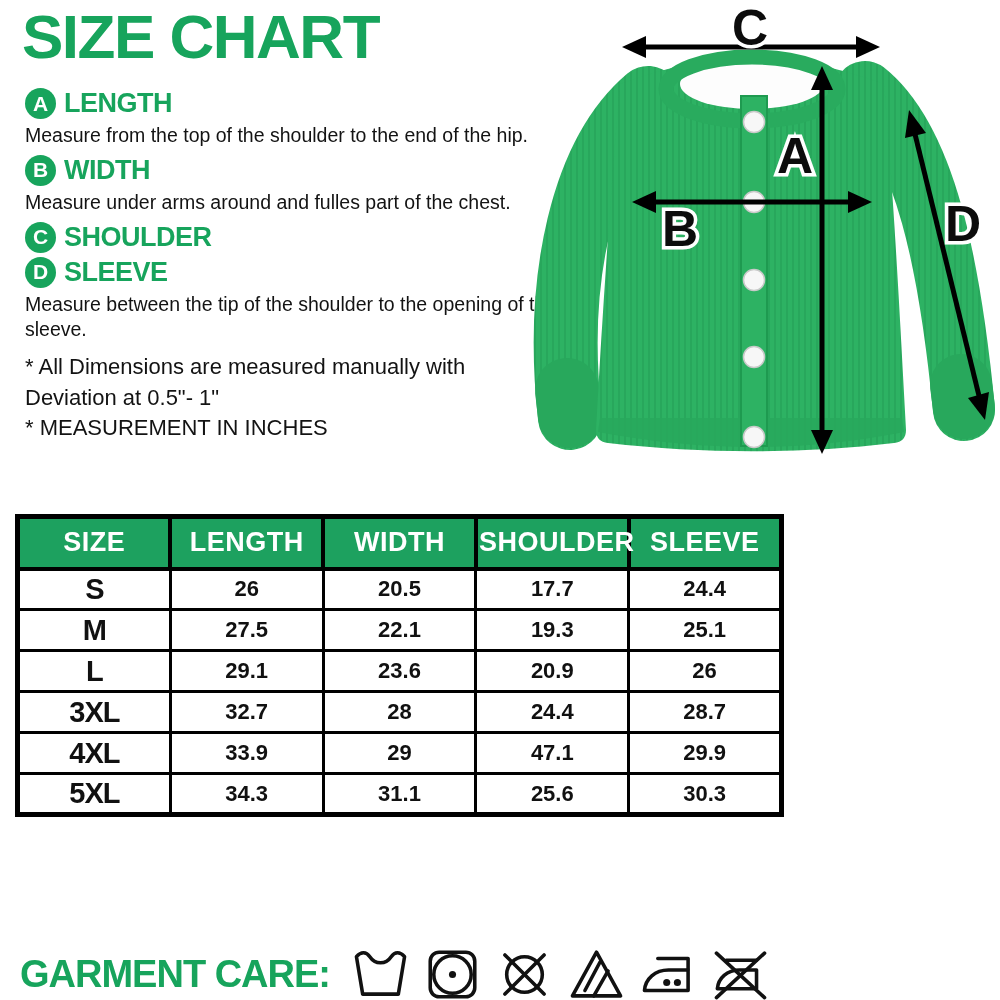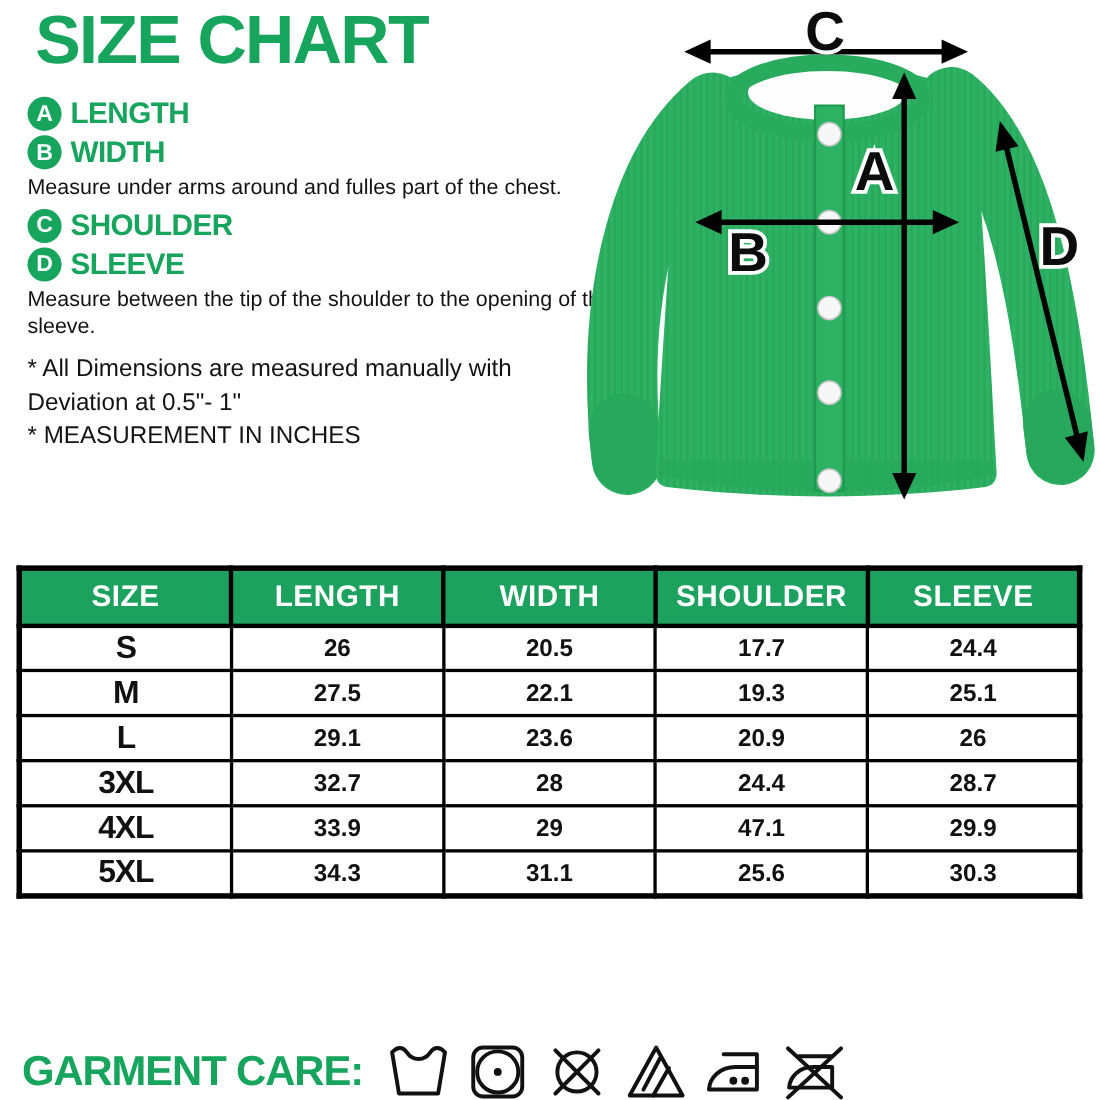--- a/index.html
+++ b/index.html
@@ -5,35 +5,35 @@
   :root{
     --green:#17a45c;
     --cellgreen:#1da15f;
     --sw:#2db263;
     --swdark:#27a65a;
   }
   *{box-sizing:border-box}
   html,body{margin:0;padding:0}
   body{width:1000px;height:1000px;background:#fff;position:relative;overflow:hidden;
        font-family:"Liberation Sans",sans-serif;color:#131313}
-  .title{position:absolute;left:32px;top:6px;font-size:62px;font-weight:900;
+  .title{position:absolute;left:22px;top:6px;font-size:62px;font-weight:900;
          letter-spacing:-1.5px;color:var(--green);line-height:1}
   .defs{position:absolute;left:25px;top:84px;width:595px}
   .m-head{display:flex;align-items:center;gap:8px;margin-top:4px}
   .m-badge{width:31px;height:31px;border-radius:50%;background:var(--green);color:#fff;
            font-weight:800;font-size:21px;display:flex;align-items:center;justify-content:center;flex:0 0 31px}
   .m-name{color:var(--green);font-size:27px;font-weight:800;letter-spacing:-0.5px}
   .m-desc{font-size:19.5px;line-height:1.28;margin:4px 0 7px}
   .w-a,.w-b{max-width:580px}
   .w-c{max-width:515px}
   .w-d{max-width:535px}
   .notes{margin-top:10px;font-size:22px;line-height:1.4}
   .note1{max-width:505px}
   .note2{margin-top:0}
-  .size-table{position:absolute;left:15px;top:514px;width:969px;border-collapse:collapse;
+  .size-table{position:absolute;left:15px;top:514px;width:769px;border-collapse:collapse;
               table-layout:fixed;text-align:center;border:5px solid #000}
   .size-table th{background:var(--cellgreen);color:#fff;font-size:27px;font-weight:800;
                  height:52px;border:4px solid #000;letter-spacing:0.5px}
   .size-table td{border:3px solid #000;height:41px;font-size:22px;font-weight:700;color:#111}
   .size-table td.size-col{font-size:29px;letter-spacing:-1px}
   .care{position:absolute;left:20px;top:946px;display:flex;align-items:center}
   .care-label{color:var(--green);font-size:38px;font-weight:900;letter-spacing:-1px;margin-right:22px}
   .care-icons{display:flex;gap:15px;align-items:center}
   .care-icons svg{width:57px;height:57px;display:block}
   .care-icons svg *{stroke:#111;stroke-width:4;fill:none;stroke-linecap:round;stroke-linejoin:round}
@@ -47,20 +47,21 @@
 </head>
 <body>
 
 <div class="title">SIZE CHART</div>
 
 <div class="defs">
   <div class="m-head">
     <span class="m-badge">A</span>
     <span class="m-name">LENGTH</span>
   </div>
+  <div class="m-desc w-a">Measure from the top of the shoulder to the end of the hip.</div>
 
   <div class="m-head">
     <span class="m-badge">B</span>
     <span class="m-name">WIDTH</span>
   </div>
   <div class="m-desc w-b">Measure under arms around and fulles part of the chest.</div>
 
   <div class="m-head">
     <span class="m-badge">C</span>
     <span class="m-name">SHOULDER</span>

